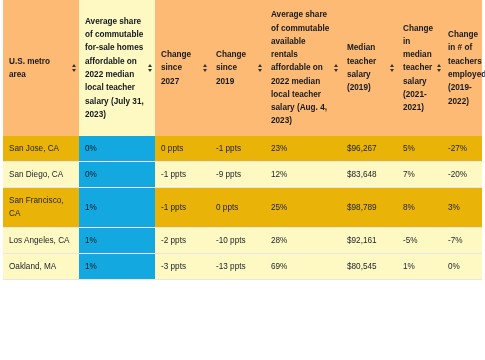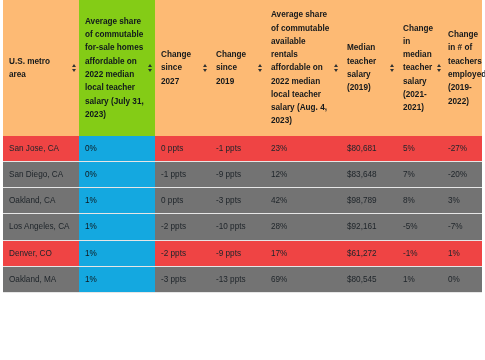--- a/index.html
+++ b/index.html
@@ -42,21 +42,21 @@
     font-weight: 700;
     font-size: 8.2px;
     line-height: 1.62;
     color: #15191c;
     padding: 6px 3px 6px 6px;
     height: 136px;
     box-sizing: border-box;
     position: relative;
   }
   thead th.highlight-col {
-    background: #84cc16;
+    background: #fef9c3;
     color: #10181d;
   }
 
   .th-inner {
     display: flex;
     align-items: center;
     justify-content: space-between;
     gap: 3px;
     width: 100%;
   }
@@ -96,24 +96,24 @@
     text-align: left;
     font-size: 8.2px;
     line-height: 1.6;
     color: #20262b;
     padding: 6px 3px 6px 6px;
     border-bottom: 1px solid #e6e6e6;
     box-sizing: border-box;
     background: #ffffff;
   }
   tbody tr.odd td {
-    background: #ef4444;
+    background: #eab308;
   }
   tbody tr.even td {
-    background: #737373;
+    background: #fef9c3;
   }
   tbody td.highlight-col {
     background: #14a8e0 !important;
     color: #10181d;
   }
 
   
   col.c0 { width: 76px; }
   col.c1 { width: 76px; }
   col.c2 { width: 55px; }
@@ -211,64 +211,54 @@
         </th>
       </tr>
     </thead>
     <tbody id="table-body">
         <tr class="odd">
           <td>San Jose, CA</td>
           <td class="highlight-col">0%</td>
           <td>0 ppts</td>
           <td>-1 ppts</td>
           <td>23%</td>
-          <td>$80,681</td>
+          <td>$96,267</td>
           <td>5%</td>
           <td>-27%</td>
         </tr>
         <tr class="even">
           <td>San Diego, CA</td>
           <td class="highlight-col">0%</td>
           <td>-1 ppts</td>
           <td>-9 ppts</td>
           <td>12%</td>
           <td>$83,648</td>
           <td>7%</td>
           <td>-20%</td>
         </tr>
-        <tr class="even">
-          <td>Oakland, CA</td>
+        <tr class="odd">
+          <td>San Francisco, CA</td>
           <td class="highlight-col">1%</td>
+          <td>-1 ppts</td>
           <td>0 ppts</td>
-          <td>-3 ppts</td>
-          <td>42%</td>
+          <td>25%</td>
           <td>$98,789</td>
           <td>8%</td>
           <td>3%</td>
         </tr>
         <tr class="even">
           <td>Los Angeles, CA</td>
           <td class="highlight-col">1%</td>
           <td>-2 ppts</td>
           <td>-10 ppts</td>
           <td>28%</td>
           <td>$92,161</td>
           <td>-5%</td>
           <td>-7%</td>
         </tr>
-        <tr class="odd">
-          <td>Denver, CO</td>
-          <td class="highlight-col">1%</td>
-          <td>-2 ppts</td>
-          <td>-9 ppts</td>
-          <td>17%</td>
-          <td>$61,272</td>
-          <td>-1%</td>
-          <td>1%</td>
-        </tr>
         <tr class="even">
           <td>Oakland, MA</td>
           <td class="highlight-col">1%</td>
           <td>-3 ppts</td>
           <td>-13 ppts</td>
           <td>69%</td>
           <td>$80,545</td>
           <td>1%</td>
           <td>0%</td>
         </tr>

